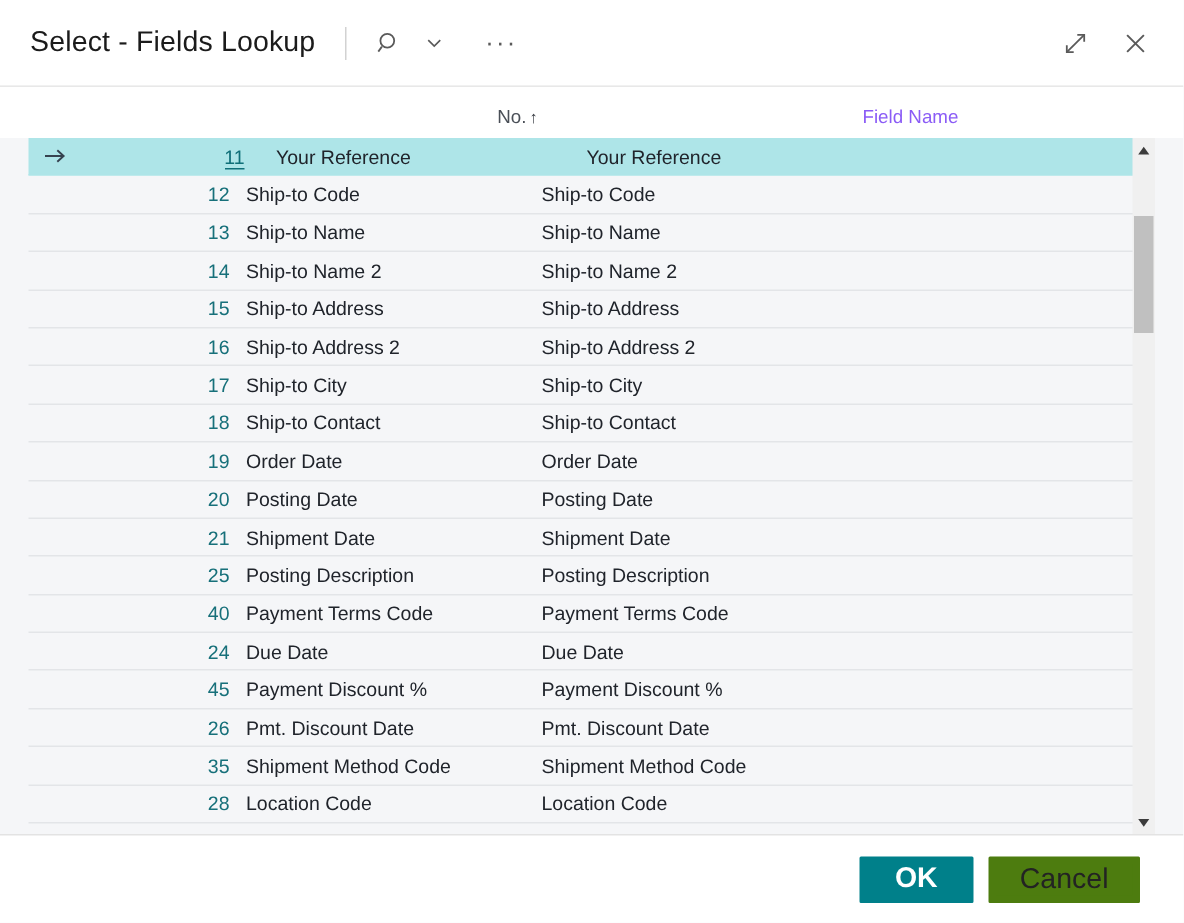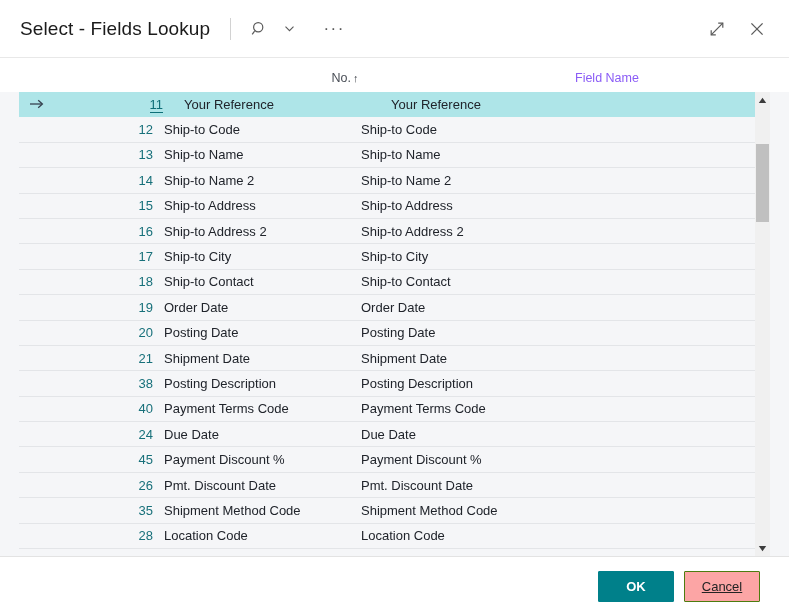--- a/index.html
+++ b/index.html
@@ -210,40 +210,39 @@
     background: #ffffff;
     border-top: 1px solid #e3e3e3;
     display: flex;
     align-items: center;
     justify-content: flex-end;
     padding-right: 29px;
     gap: 10px;
   }
   .btn {
     font-family: "Liberation Sans", sans-serif;
-    font-size: 13px;
+    font-size: 19px;
     height: 31px;
     min-width: 74px;
     padding: 0 16px;
     cursor: pointer;
     border-radius: 1px;
   }
   .btn-primary {
     background: #00808a;
     color: #ffffff;
     border: 1px solid #00808a;
     font-weight: bold;
     min-width: 76px;
   }
   .btn-secondary {
-    background: #fca5a5;
+    background: #4d7c0f;
     color: #232323;
-    border: 1px solid #4d7c0f;
+    border: 5px solid #4d7c0f;
     min-width: 76px;
-    text-decoration: underline;
   }
 </style>
 </head>
 <body>
 
 <div class="dialog">
 
   <div class="titlebar">
     <div class="title-text">Select - Fields Lookup</div>
     <div class="title-sep"></div>
@@ -359,21 +358,21 @@
             <div class="c-cap">Posting Date</div>
           </div>
           <div class="row">
             <div class="c-arrow"></div>
             <div class="c-no">21</div>
             <div class="c-name">Shipment Date</div>
             <div class="c-cap">Shipment Date</div>
           </div>
           <div class="row">
             <div class="c-arrow"></div>
-            <div class="c-no">38</div>
+            <div class="c-no">25</div>
             <div class="c-name">Posting Description</div>
             <div class="c-cap">Posting Description</div>
           </div>
           <div class="row">
             <div class="c-arrow"></div>
             <div class="c-no">40</div>
             <div class="c-name">Payment Terms Code</div>
             <div class="c-cap">Payment Terms Code</div>
           </div>
           <div class="row">

